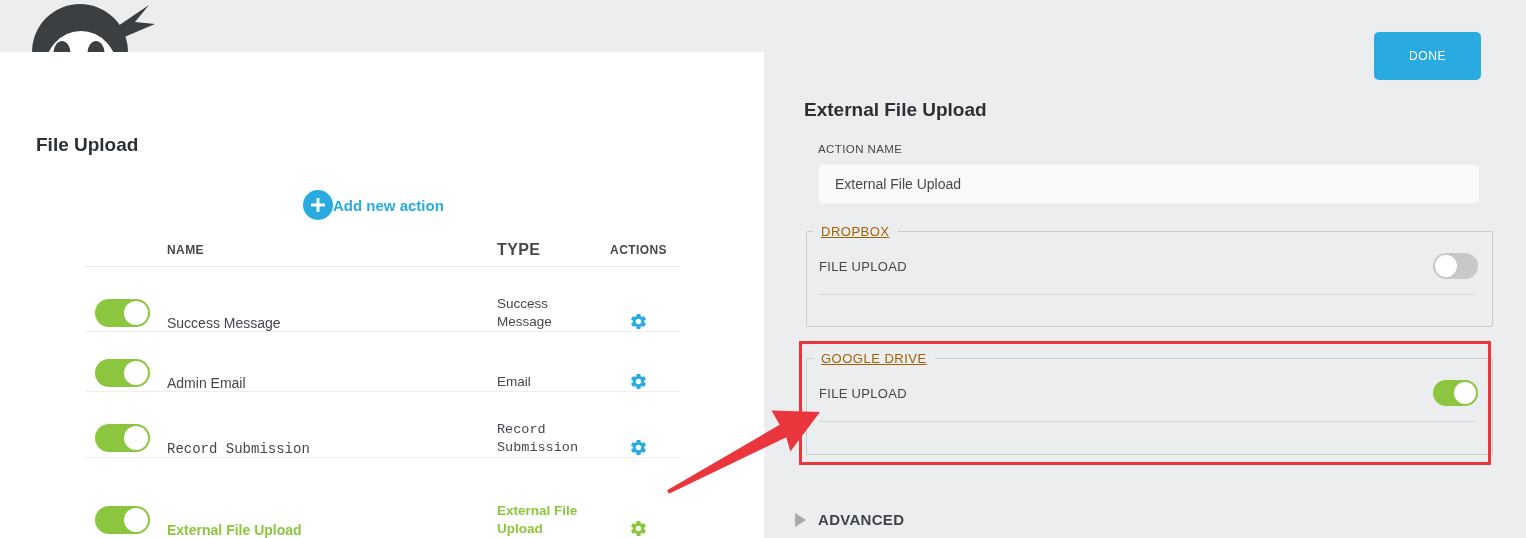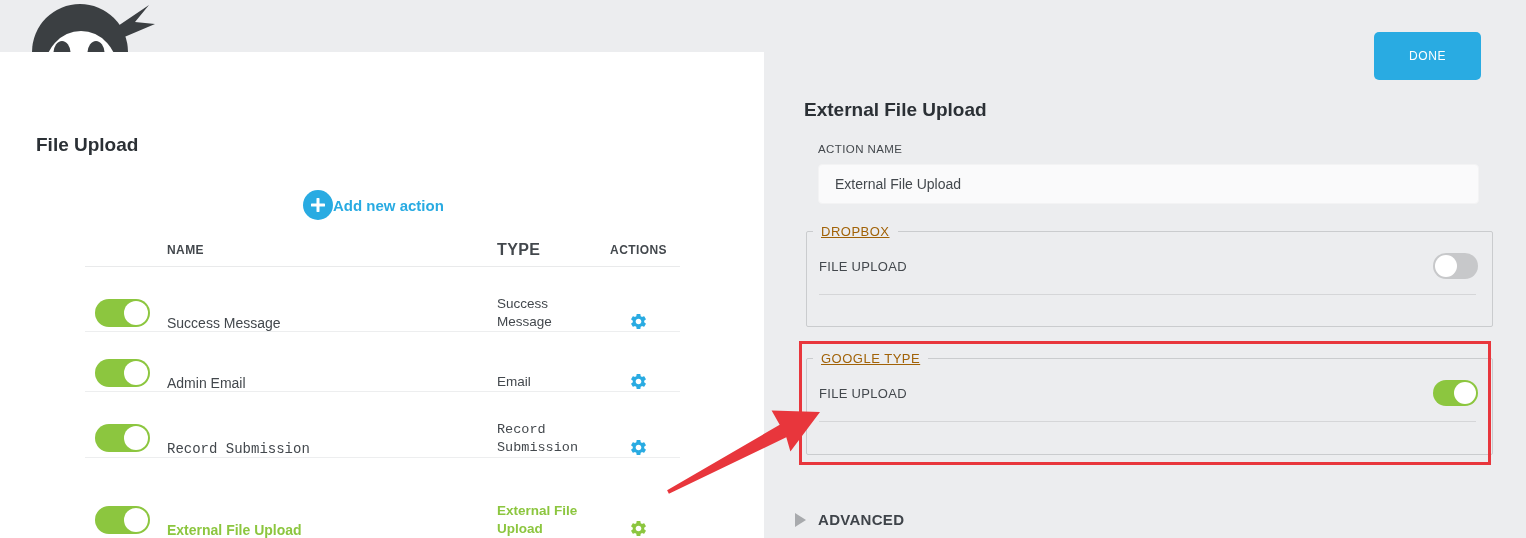--- a/index.html
+++ b/index.html
@@ -194,21 +194,21 @@
   <div class="setting-row">
     <span class="setting-label">FILE UPLOAD</span>
     <span class="toggle toggle-sm">
         <span class="knob"></span>
       </span>
   </div>
   <div class="setting-divider"></div>
 </fieldset>
 
 <fieldset class="setting-group fs-google">
-  <legend>GOOGLE TYPE</legend>
+  <legend>GOOGLE DRIVE</legend>
   <div class="setting-row">
     <span class="setting-label">FILE UPLOAD</span>
     <span class="toggle toggle-sm on">
         <span class="knob"></span>
       </span>
   </div>
   <div class="setting-divider"></div>
 </fieldset>
 
 <div class="advanced-row">

